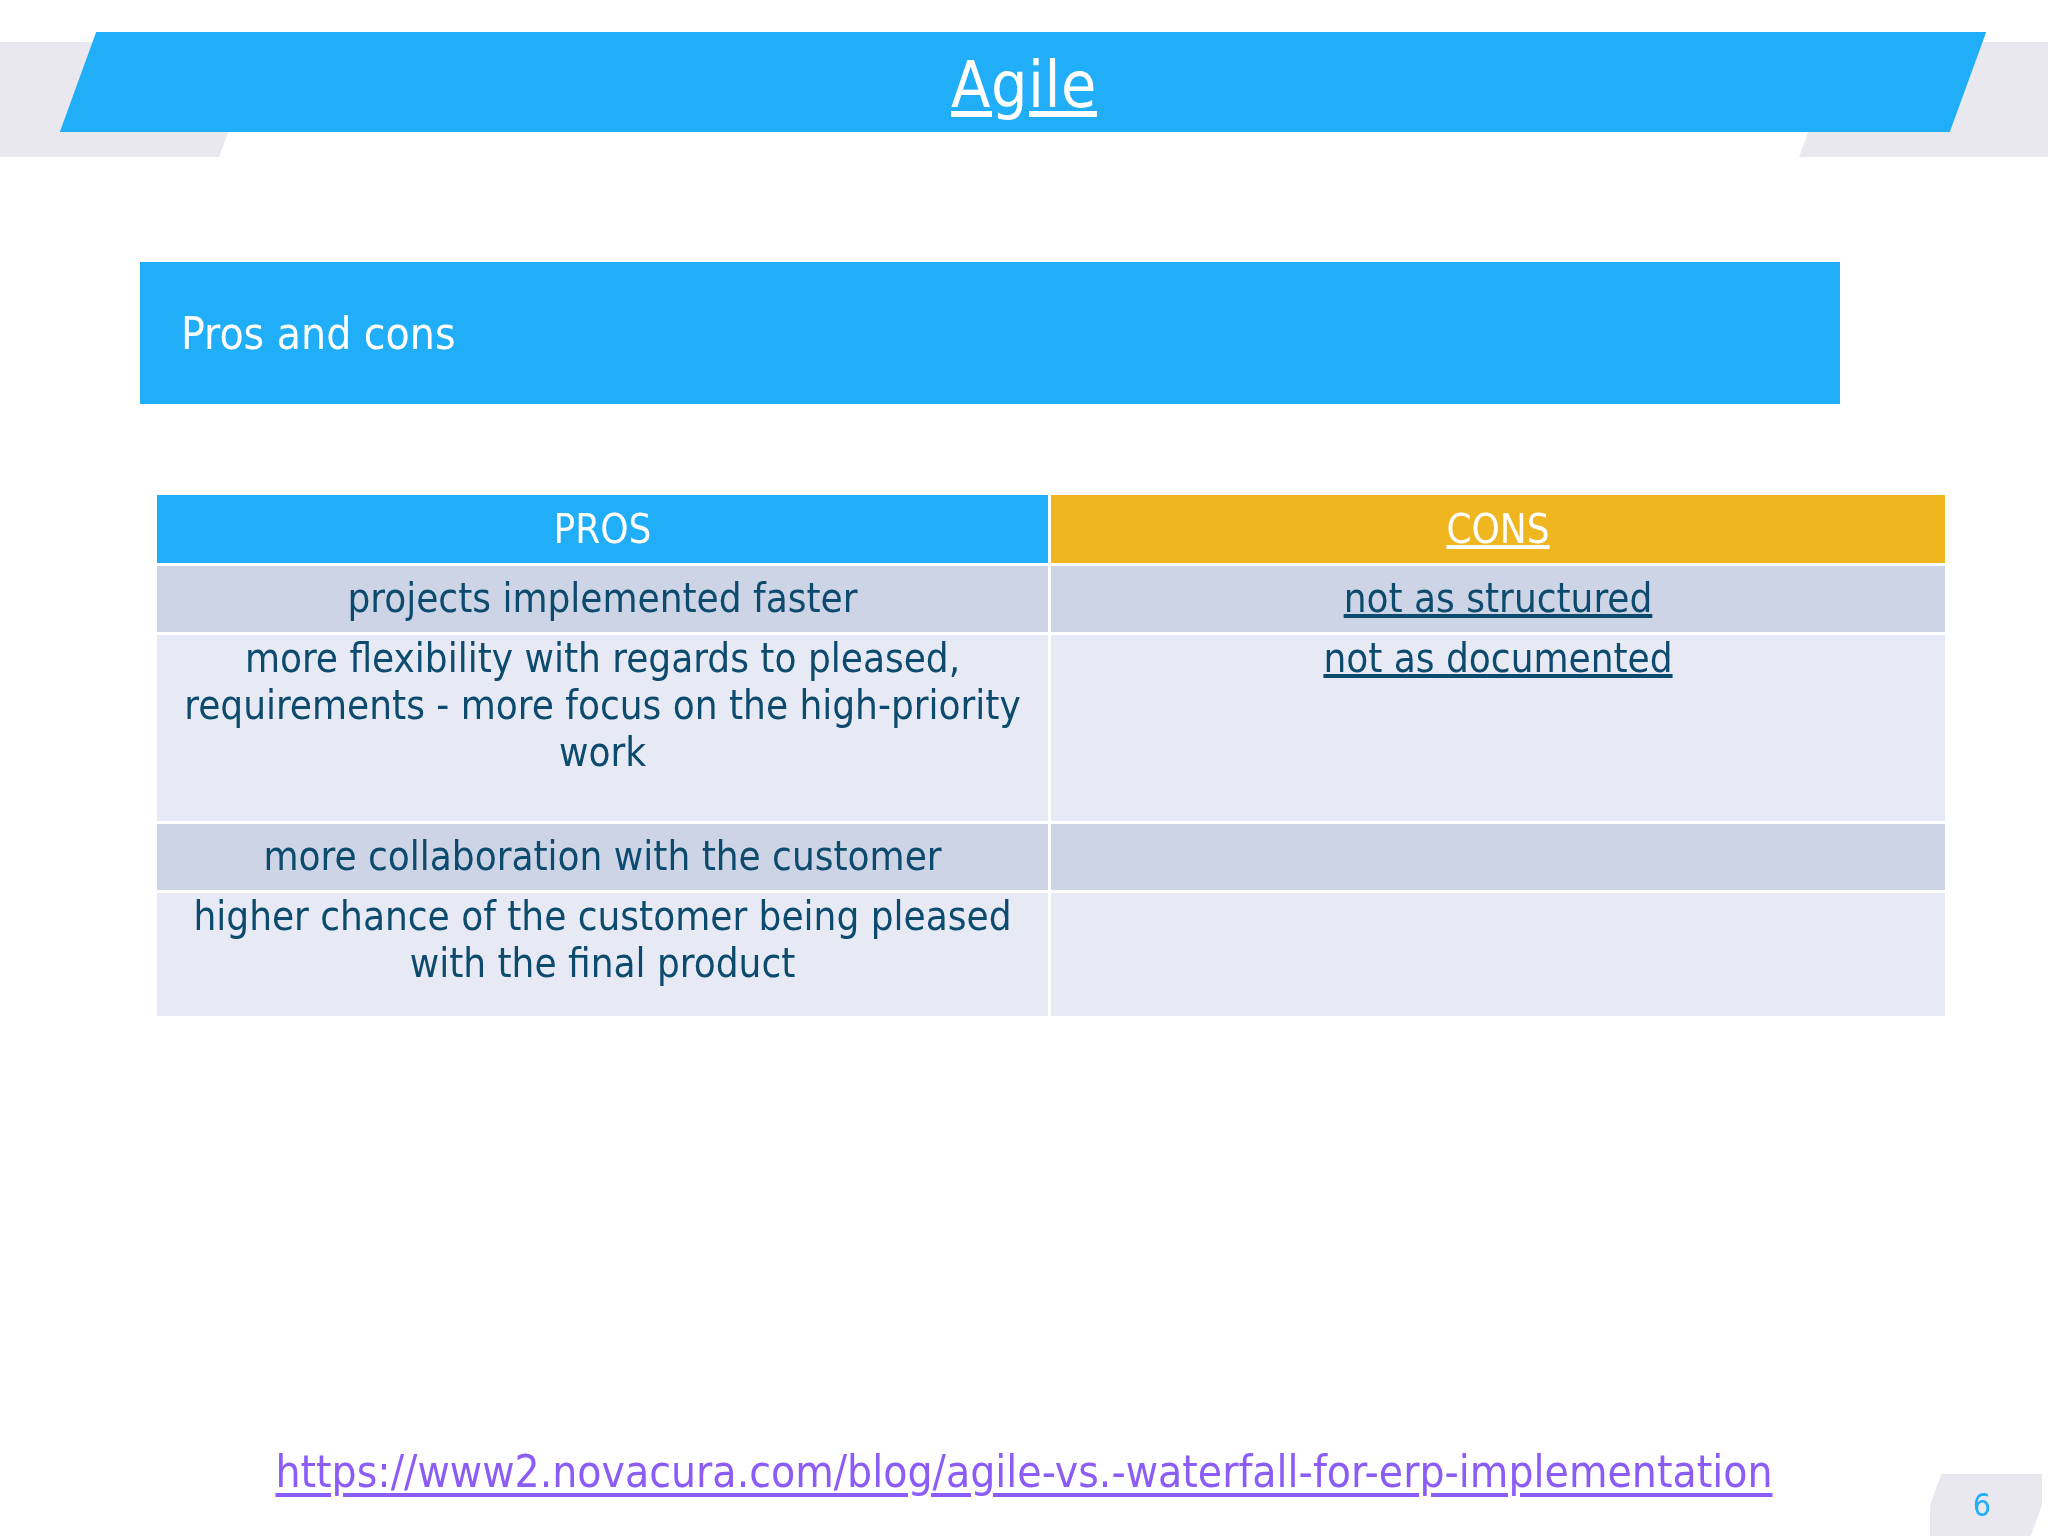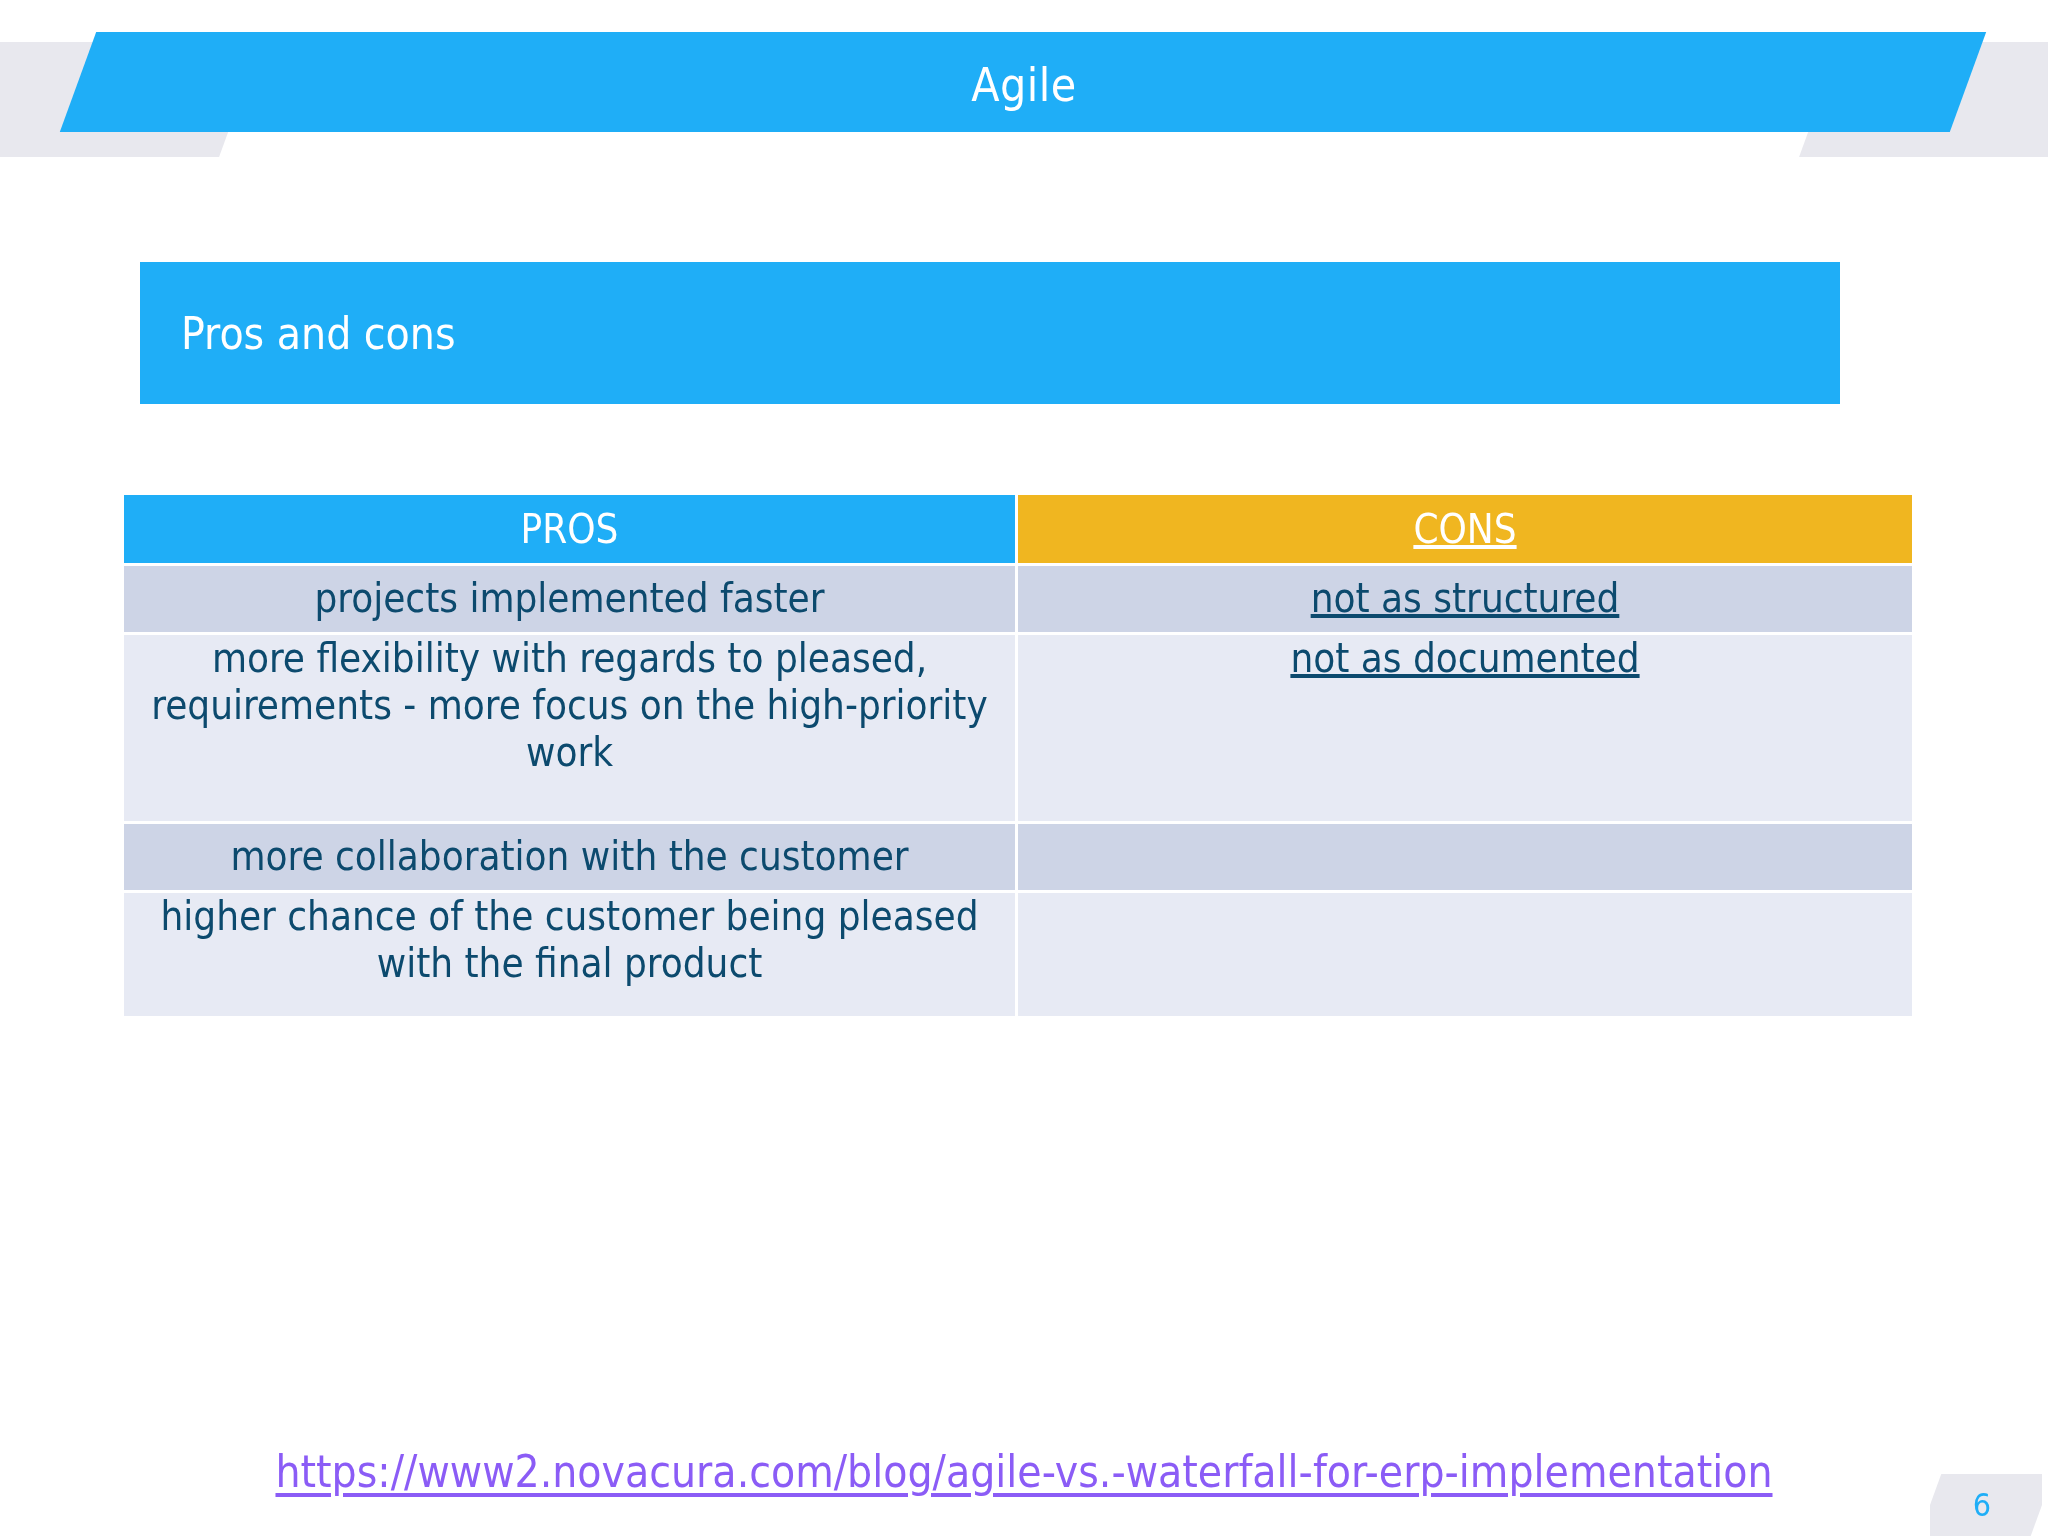--- a/index.html
+++ b/index.html
@@ -25,37 +25,38 @@
     transform:skewX(-20deg);
   }
   .band-blue{
     position:absolute;left:78px;top:32px;width:1890px;height:100px;
     background:#1FAEF7;
     transform:skewX(-20deg);
   }
   .title-text{
     position:absolute;left:0;top:35px;width:2048px;height:100px;
     display:flex;align-items:center;justify-content:center;
-    color:#ffffff;font-size:46px;font-weight:400;letter-spacing:.5px;
+    color:#ffffff;font-size:64px;font-weight:400;letter-spacing:.5px;
     z-index:4;
+    text-decoration:underline;
   }
 
   
   .section-bar{
     position:absolute;left:140px;top:262px;width:1700px;height:142px;
     background:#1FAEF7;
     display:flex;align-items:center;
   }
   .section-bar-label{
     color:#ffffff;font-size:44px;padding-left:41px;font-weight:400;
   }
 
   
   .ptable{
-    position:absolute;left:124px;top:495px;width:1788px;
+    position:absolute;left:157px;top:495px;width:1788px;
     border-collapse:separate;border-spacing:0;
   }
   .ptable td,.ptable th{
     width:50%;
     text-align:center;
     vertical-align:middle;
     padding:0;
     border-right:3px solid #ffffff;
     border-bottom:3px solid #ffffff;
   }

